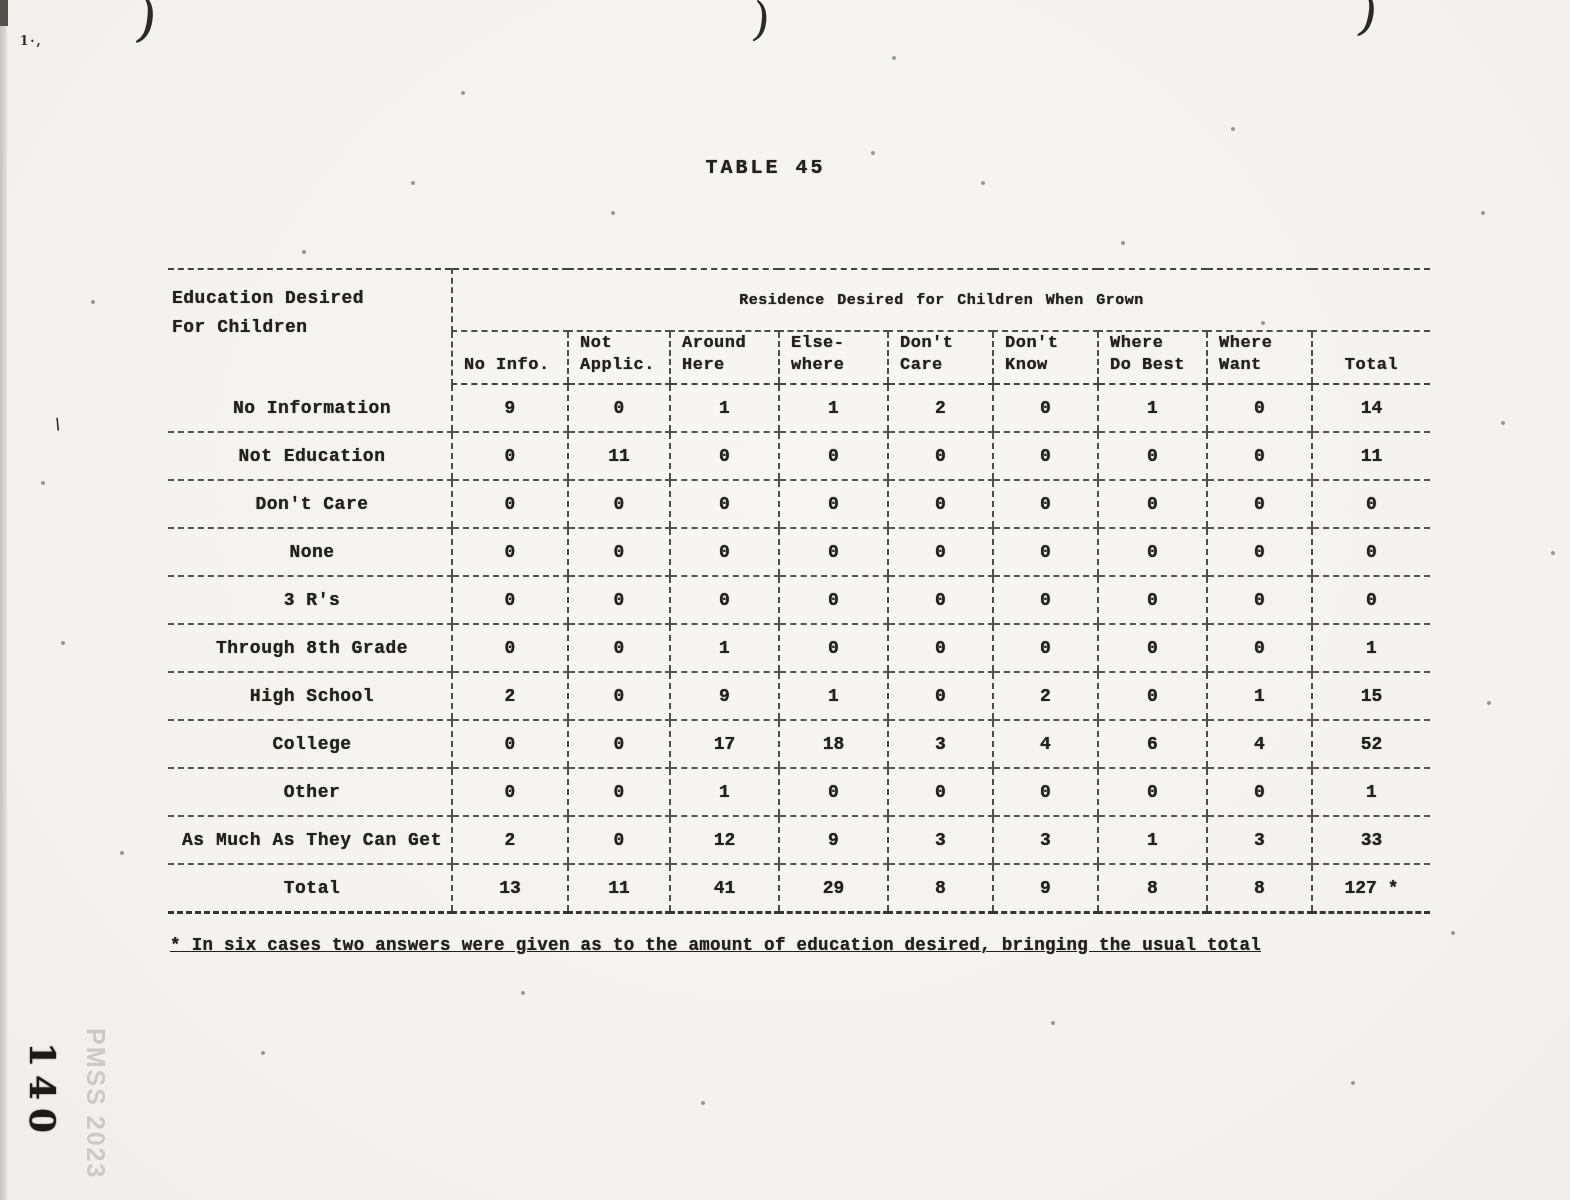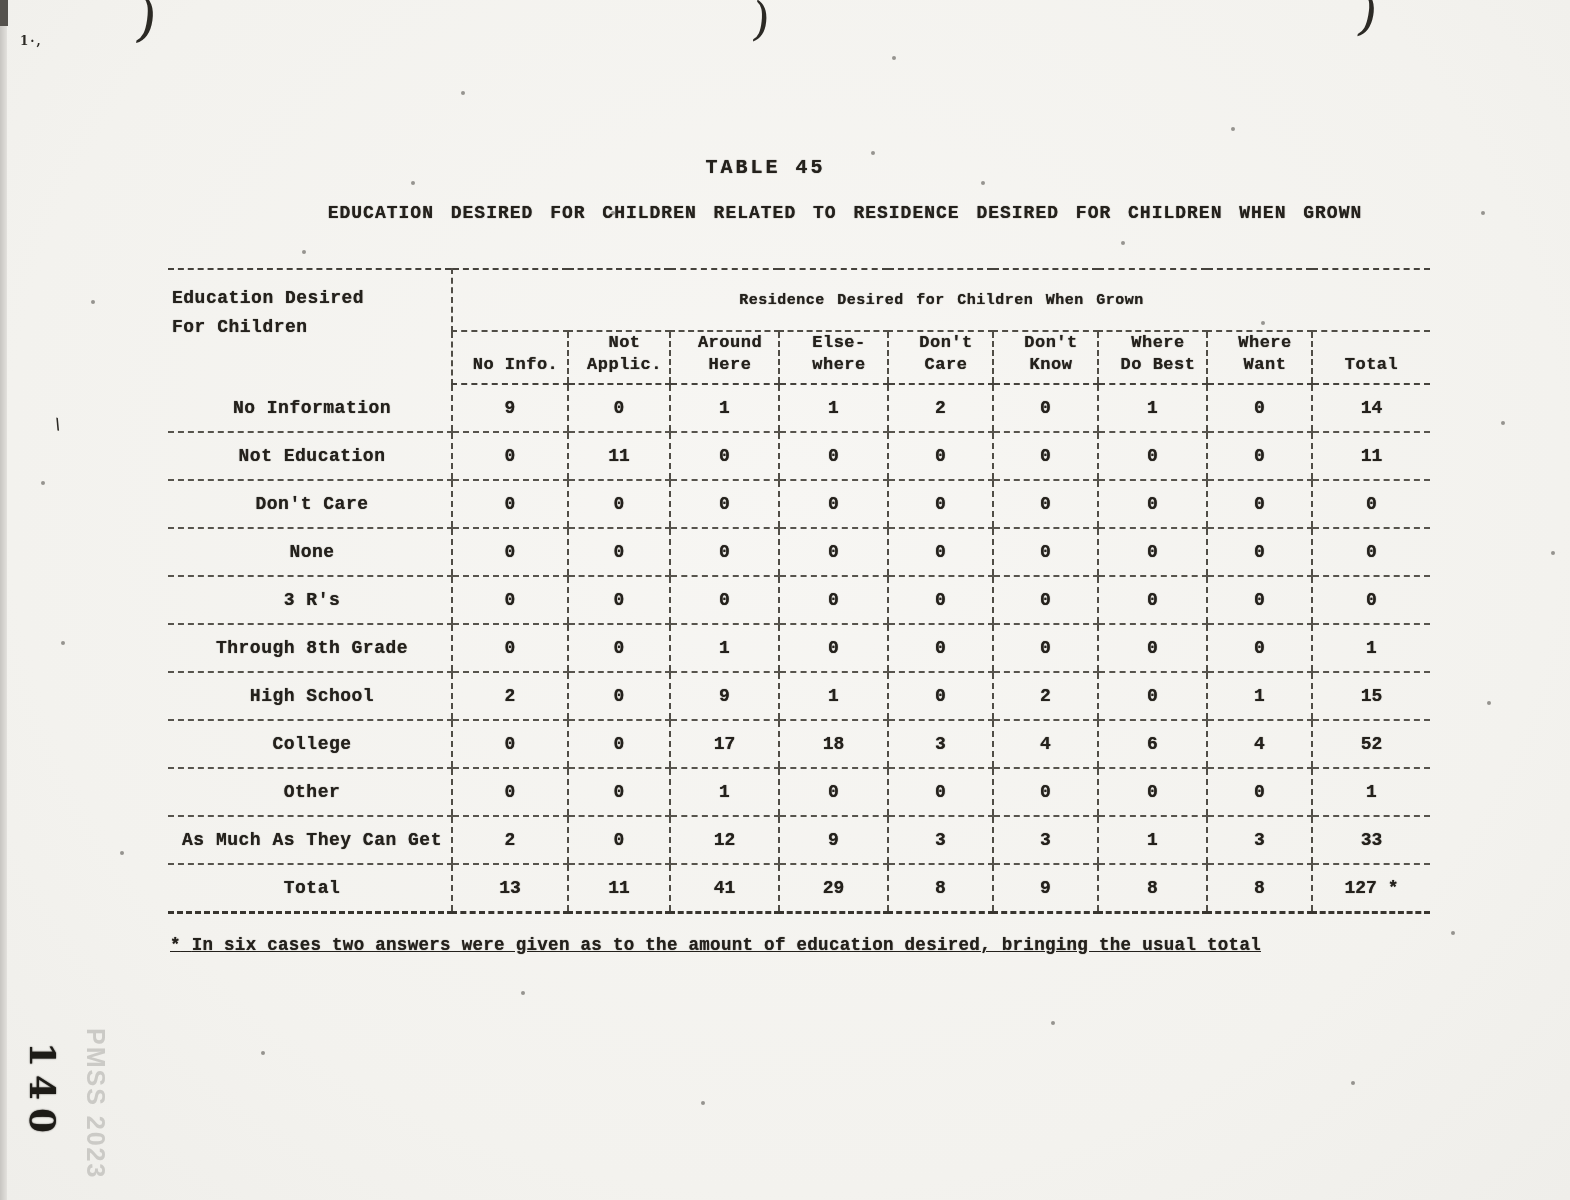--- a/index.html
+++ b/index.html
@@ -66,21 +66,21 @@
   th.label-head {
     text-align:left; vertical-align:top; padding:14px 0 0 4px;
     font-size:18px; line-height:1.6; letter-spacing:.5px; font-weight:bold;
   }
   th.span-head {
     height:62px; vertical-align:middle; text-align:center;
     font-size:15px; letter-spacing:.5px; word-spacing:3px; font-weight:bold;
     border-bottom:2px dashed #504d46;
   }
   tr.colheads th {
-    height:47px; vertical-align:bottom; text-align:center;
+    height:47px; vertical-align:bottom; text-align:left;
     padding:0 0 7px 11px; font-size:17px; line-height:1.3; font-weight:bold;
     border-bottom:2px dashed #45423c; letter-spacing:.5px;
   }
   tr.colheads th.total-col { text-align:center; padding-left:0; }
   td.rowlabel {
     text-align:center; padding-left:5px; font-size:18px; letter-spacing:.5px;
     height:48px; vertical-align:middle;
   }
   td.cell { text-align:center; font-size:18px; vertical-align:middle; height:48px; }
   tbody tr td { border-bottom:2px dashed #57544d; }
@@ -114,21 +114,20 @@
   <div class="edge-strip"></div>
   <div class="edge-strip-dark"></div>
   <span class="scan-mark paren1">)</span>
   <span class="scan-mark paren2">)</span>
   <span class="scan-mark paren3">)</span>
   <span class="scan-mark tinymark1">1·,</span>
   <span class="scan-mark tinymark2">\</span>
   <div class="speckles"></div>
 
   <div class="table-number">TABLE 45</div>
-  <div class="subtitle">EDUCATION DESIRED FOR CHILDREN RELATED TO RESIDENCE DESIRED FOR CHILDREN WHEN GROWN</div>
 
   <table class="main">
     <colgroup>
       <col style="width:284px">
       <col style="width:116px">
         <col style="width:102px">
         <col style="width:109px">
       <col style="width:109px">
         <col style="width:105px">
         <col style="width:105px">

